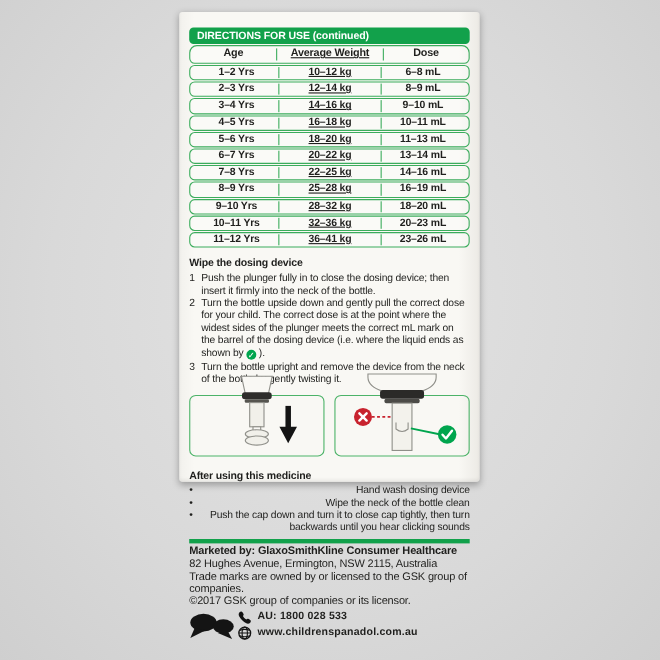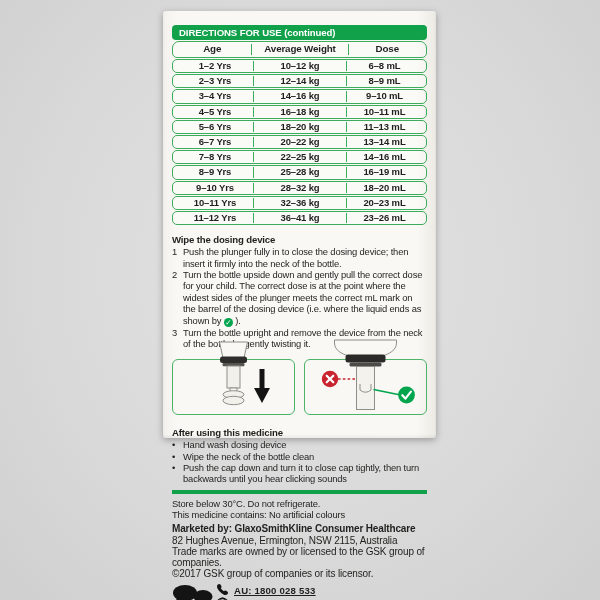--- a/index.html
+++ b/index.html
@@ -25,51 +25,51 @@
   
   .d-table{margin-top:1px;}
   .trow{
     display:flex;border:1.2px solid #3bac5c;border-radius:5px;margin-top:1px;
     font-size:9.5px;font-weight:bold;line-height:10.2px;
     padding:1px 4px;box-sizing:border-box;background:rgba(255,255,255,0.25);
   }
   .trow.hdr{border-radius:7px 7px 5px 5px;padding:2.4px 0;font-size:9.8px;}
   .trow .c{box-sizing:border-box;text-align:center;}
   .trow .c1{width:31%;}
-  .trow .c2{width:38%;border-left:1.2px solid #3bac5c;}
+  .trow .c2{width:38%;border-left:1.2px solid #3bac5c;text-decoration:underline;}
   .trow .c3{width:31%;border-left:1.2px solid #3bac5c;}
   
   .h-bold{font-size:9.6px;font-weight:bold;line-height:12px;}
   .using{margin-top:9px;}
   .step{display:flex;font-size:9.4px;line-height:11.4px;}
   .step .num{width:11px;flex:none;}
   .step .txt{flex:1;}
   .check-inline{
     display:inline-block;width:9px;height:9px;border-radius:50%;
     background:#00a54e;color:#fff;font-size:7.5px;line-height:9.5px;text-align:center;
     font-weight:bold;vertical-align:-1px;
   }
   
   .diagrams{display:flex;gap:9px;margin-top:10px;height:56px;}
   .dbox{flex:1;border:1.4px solid #4cb368;border-radius:6px;position:relative;}
   .dbox svg{position:absolute;left:0;top:-22px;width:100%;height:80px;overflow:visible;}
   
   .after{margin-top:12px;}
   .bullet{display:flex;font-size:9.4px;line-height:11.2px;}
   .bullet .dot{width:11px;flex:none;text-align:left;}
-  .bullet .txt{flex:1;}
+  .bullet .txt{flex:1;text-align:right;}
   
   .divider{height:3.5px;background:#12a14b;margin-top:6px;}
   .storage{margin-top:4px;font-size:9.4px;line-height:11.6px;}
   .marketing{margin-top:2px;font-size:10px;line-height:11.2px;}
   .marketing .mb{font-weight:bold;line-height:11.6px;}
   .contact{display:flex;margin-top:3px;align-items:flex-start;}
   .bubbles{width:44px;flex:none;padding-top:2px;}
   .c-rows{flex:1;}
-  .c-row{display:flex;align-items:flex-end;height:14px;text-decoration:underline;}
+  .c-row{display:flex;align-items:flex-start;height:14px;}
   .c-row .ic{width:18px;flex:none;display:flex;align-items:center;}
   .c-row .lbl{font-weight:bold;font-size:9.6px;letter-spacing:0.2px;}
 </style>
 </head>
 <body>
 
 <div class="package">
 
   <div class="titlebar">
     <span>DIRECTIONS FOR USE (continued)</span>
@@ -202,24 +202,20 @@
         </div>
         <div class="bullet">
           <span class="dot">•</span>
           <span class="txt">Push the cap down and turn it to close cap tightly, then turn backwards until you hear clicking sounds</span>
         </div>
       </div>
   </div>
 
   <div class="divider"></div>
 
-  <div class="storage">
-    <div>Store below 30°C. Do not refrigerate.</div>
-    <div>This medicine contains: No artificial colours</div>
-  </div>
 
   <div class="marketing">
     <div class="mb">Marketed by: GlaxoSmithKline Consumer Healthcare</div>
     <div>82 Hughes Avenue, Ermington, NSW 2115, Australia</div>
     <div>Trade marks are owned by or licensed to the GSK group of companies.</div>
     <div>©2017 GSK group of companies or its licensor.</div>
   </div>
 
   <div class="contact">
     <div class="bubbles">

